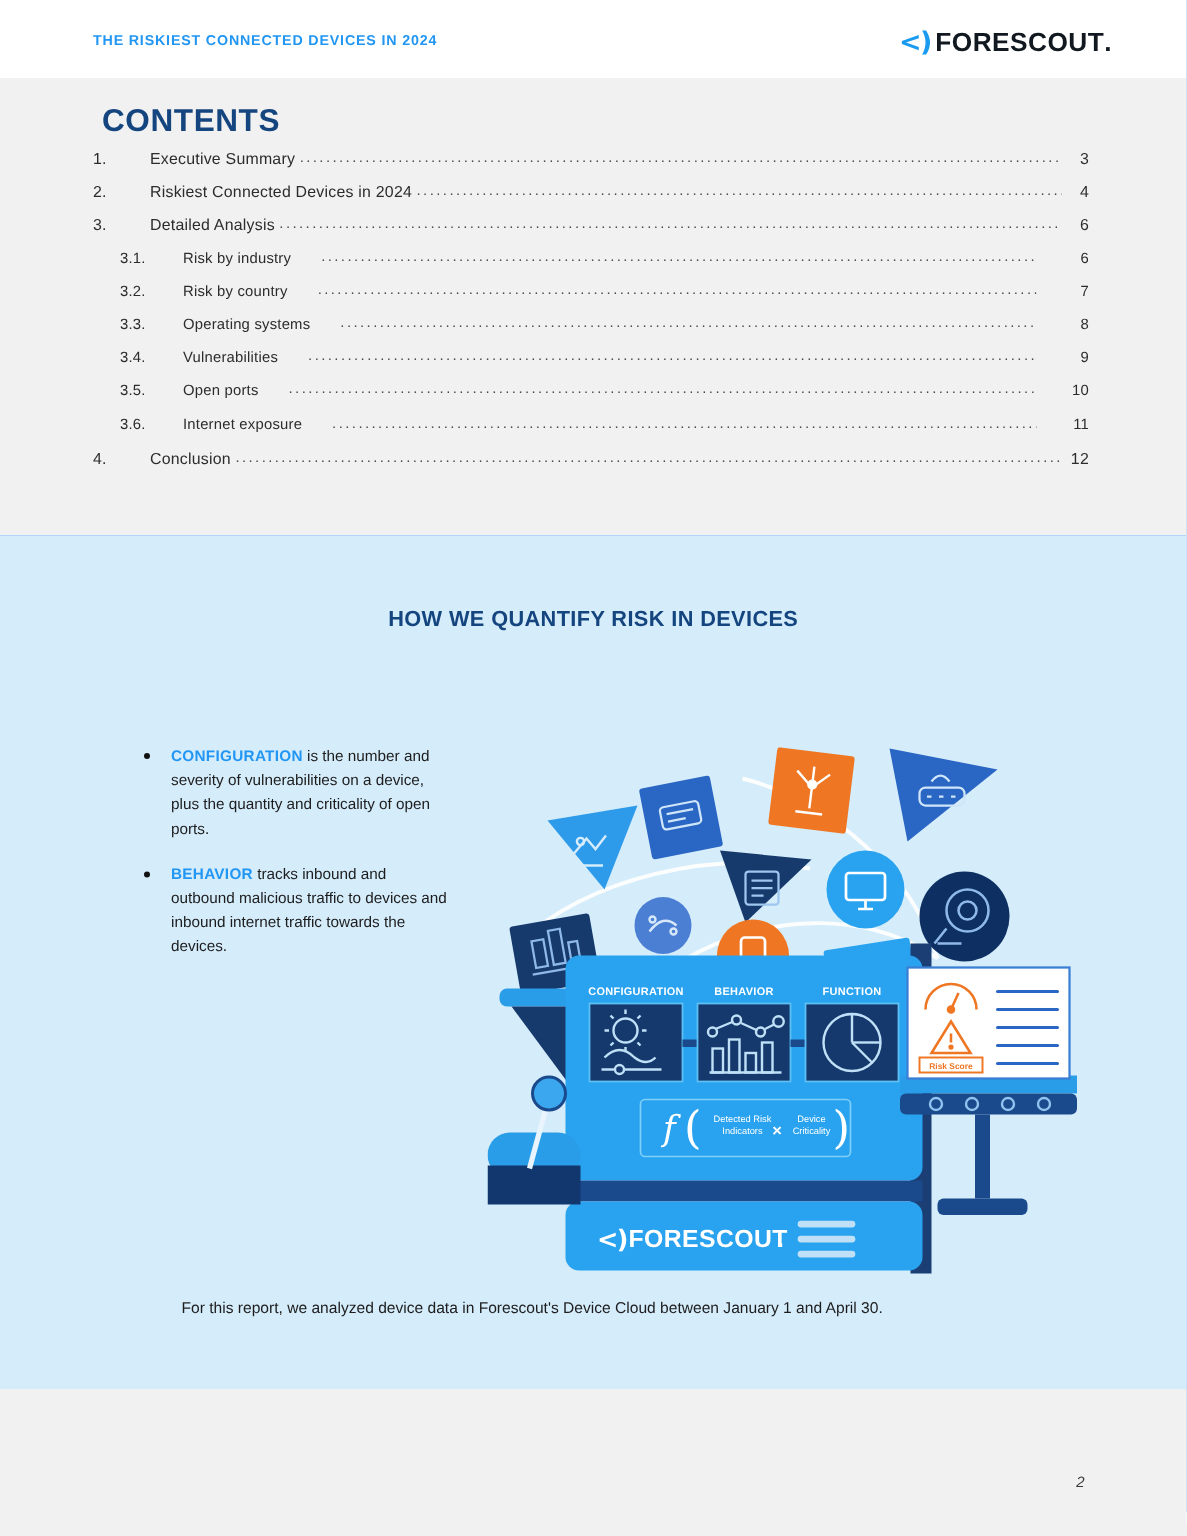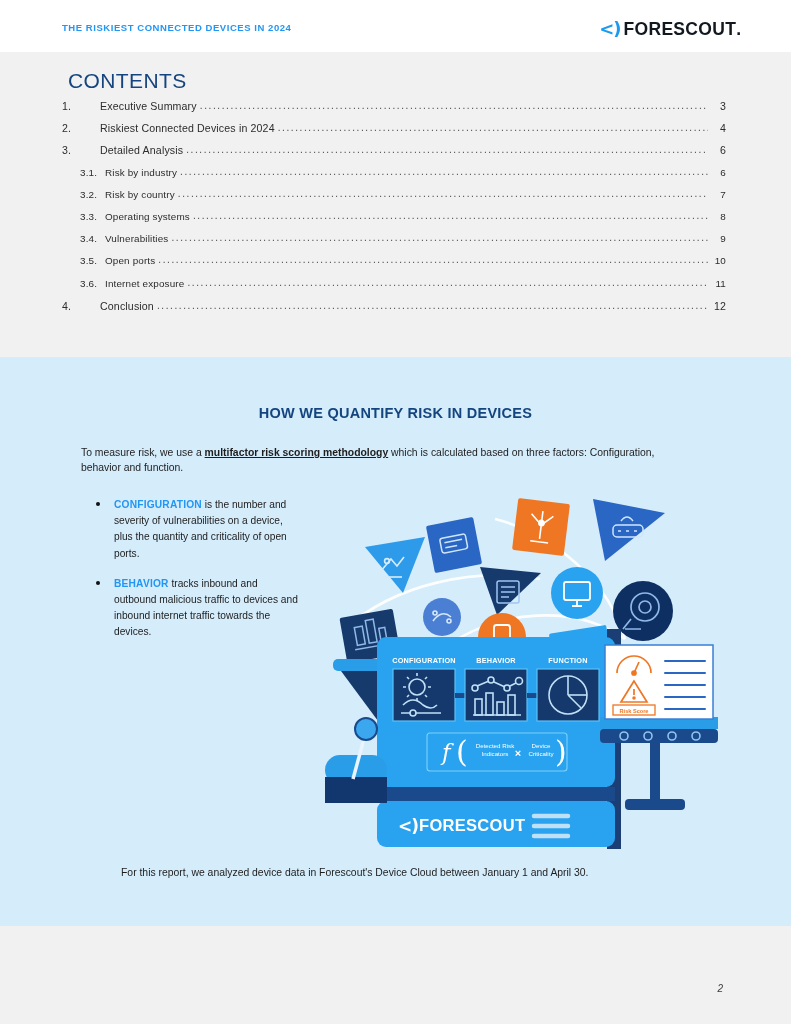--- a/index.html
+++ b/index.html
@@ -71,41 +71,42 @@
     position: absolute;
     left: 0; top: 52px;
     width: 791px;
     height: 305px;
     background: #f1f1f1;
   }
   .toc-title {
     position: absolute;
     left: 68px; top: 17px;
     font-size: 21px;
-    font-weight: normal;
+    font-weight: bold;
     color: #14457f;
     letter-spacing: 0.4px;
   }
   .toc-list {
     position: absolute;
     left: 62px; top: 48px;
     width: 664px;
   }
   .toc-row {
     display: flex;
     align-items: baseline;
     font-size: 10.6px;
     color: #2c2c2c;
     height: 22.2px;
     letter-spacing: 0.15px;
   }
   .toc-row.level2 {
     font-size: 9.9px;
     padding-left: 18px;
     height: 22.2px;
+    gap: 17px;
   }
   .toc-num {
     width: 38px;
     flex: 0 0 38px;
   }
   .toc-row.level2 .toc-num {
     width: 25px;
     flex: 0 0 25px;
   }
   .toc-label {
@@ -327,23 +328,20 @@
         <span class="toc-page">12</span>
       </div>
 
     </div>
   </div>
 
   <div class="quantify-band">
 
     <div class="quantify-title">HOW WE QUANTIFY RISK IN DEVICES</div>
 
-    <div class="intro-para">
-      <span>To measure risk, we use a </span><b>multifactor risk scoring methodology</b><span> which is calculated based on three factors: Configuration, behavior and function.</span>
-    </div>
 
     <div class="bullets">
       <div class="bullet">
         <span class="dot"></span>
         <span class="kw-blue">CONFIGURATION</span><span> is the number and severity of vulnerabilities on a device, plus the quantity and criticality of open ports.</span>
       </div>
       <div class="bullet">
         <span class="dot"></span>
         <span class="kw-blue">BEHAVIOR</span><span> tracks inbound and outbound malicious traffic to devices and inbound internet traffic towards the devices.</span>
       </div>

